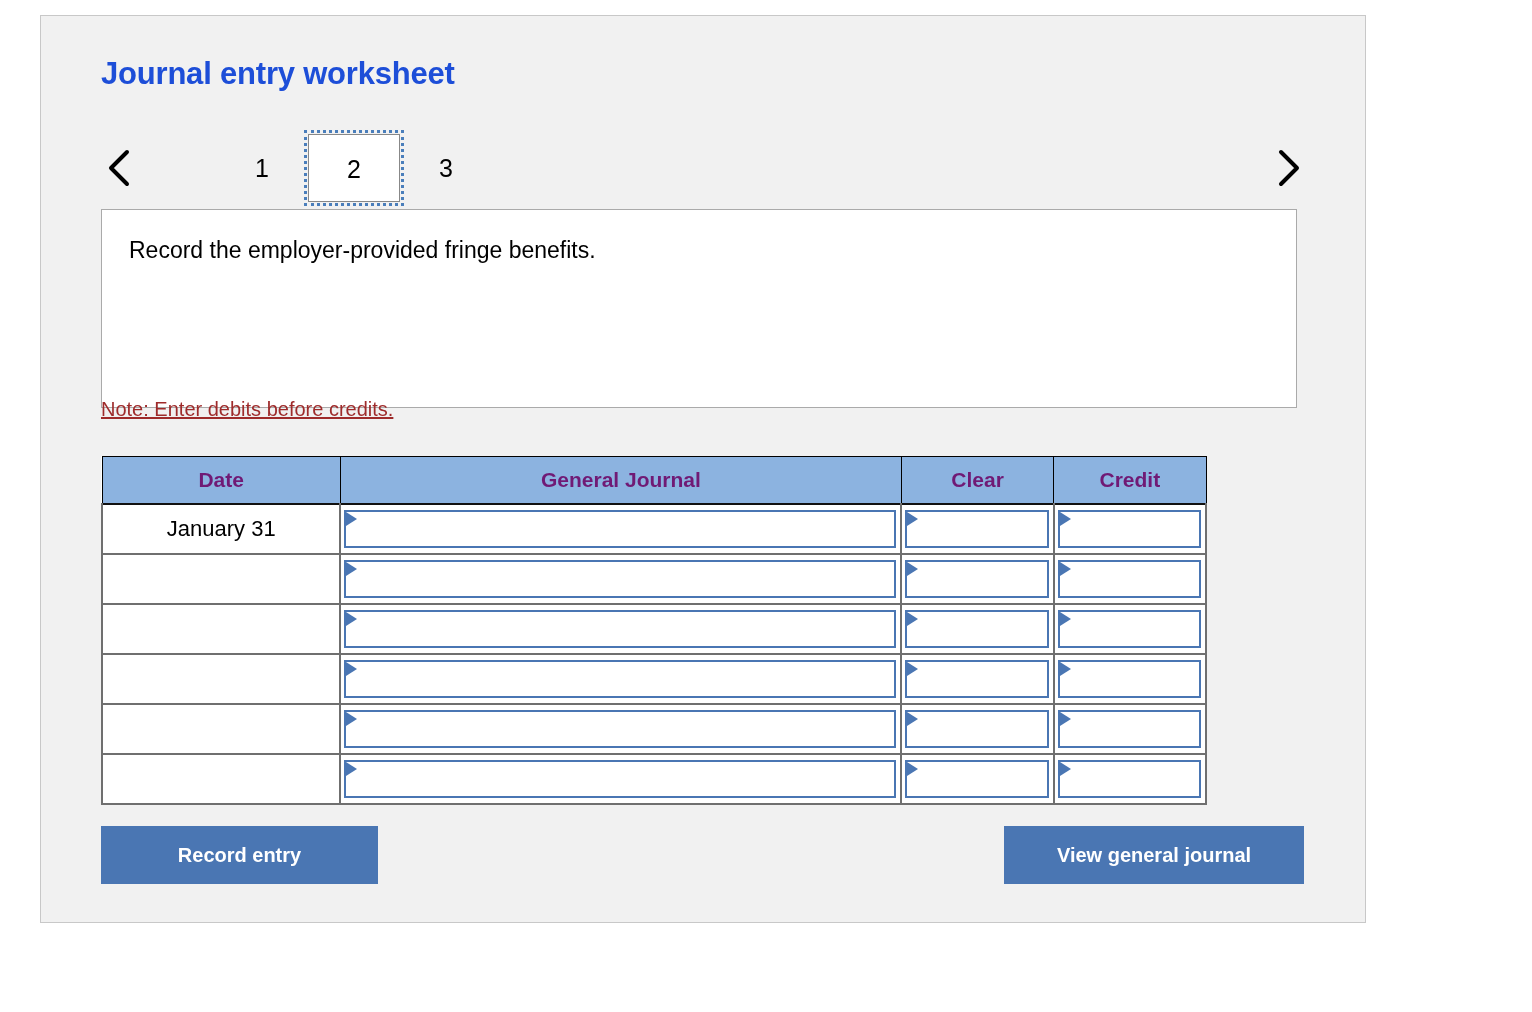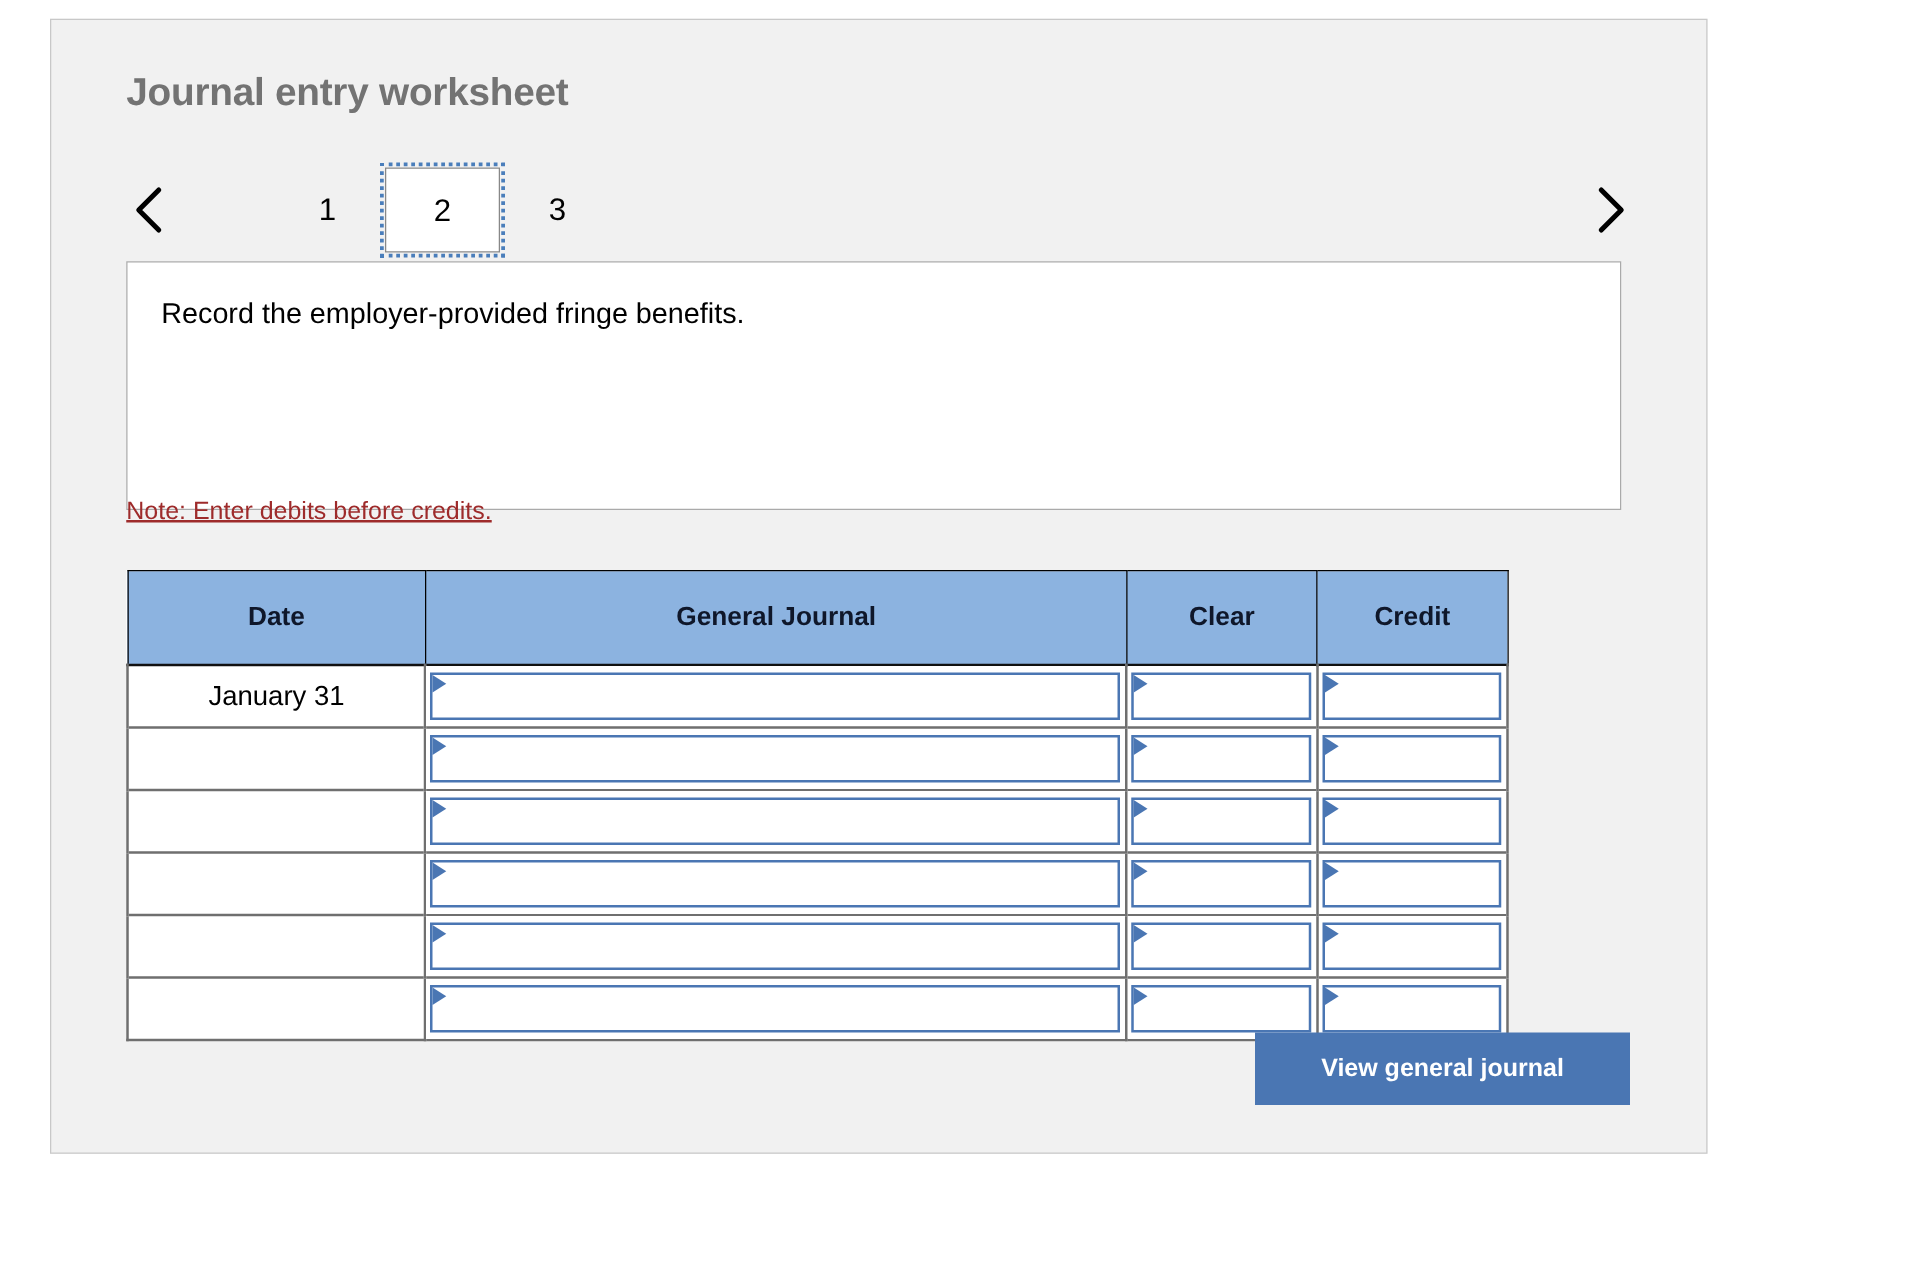--- a/index.html
+++ b/index.html
@@ -23,21 +23,21 @@
     box-sizing: border-box;
   }
 
   
   .panel-title {
     position: absolute;
     left: 60px;
     top: 40px;
     font-size: 31px;
     font-weight: bold;
-    color: #737373;
+    color: #1d4ed8;
     letter-spacing: -0.2px;
     white-space: nowrap;
   }
 
   
   .tab-strip {
     position: absolute;
     left: 60px;
     top: 110px;
     width: 1206px;
@@ -120,23 +120,23 @@
     border-collapse: collapse;
     table-layout: fixed;
     background: #ffffff;
   }
   .journal-table th {
     background: #8cb3e0;
     border: 1px solid #000000;
     height: 46px;
     font-size: 21px;
     font-weight: bold;
-    color: #0f172a;
+    color: #701a75;
     text-align: center;
-    padding: 14px;
+    padding: 0;
   }
   .col-date   { width: 238px; }
   .col-gj     { width: 560px; }
   .col-debit  { width: 152px; }
   .col-credit { width: 152px; }
 
   .journal-table td {
     padding: 1px;
     height: 46px;
     border-left: 2px solid #6f6f6f;
@@ -349,15 +349,16 @@
         </td>
         <td class="input-cell">
           <div class="cell-field">
               <span class="tri"></span>
             </div>
         </td>
       </tr>
     </tbody>
   </table>
 
+  <button class="btn btn-record">Record entry</button>
   <button class="btn btn-view">View general journal</button>
 
 </div>
 
 </body></html>

